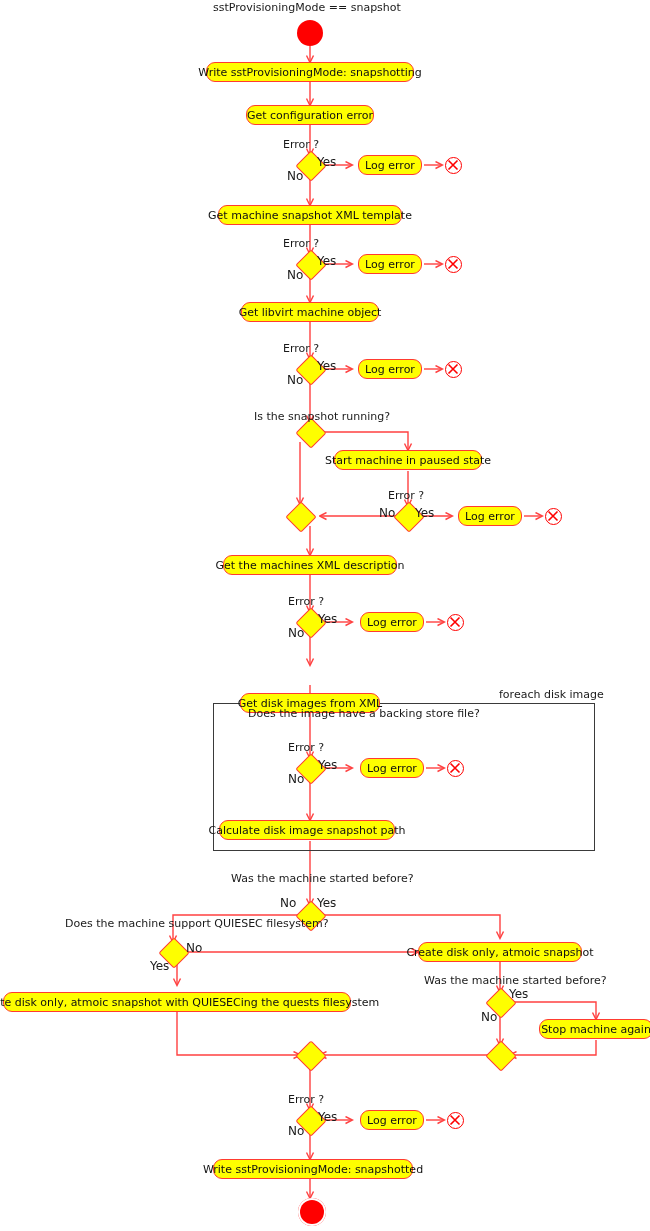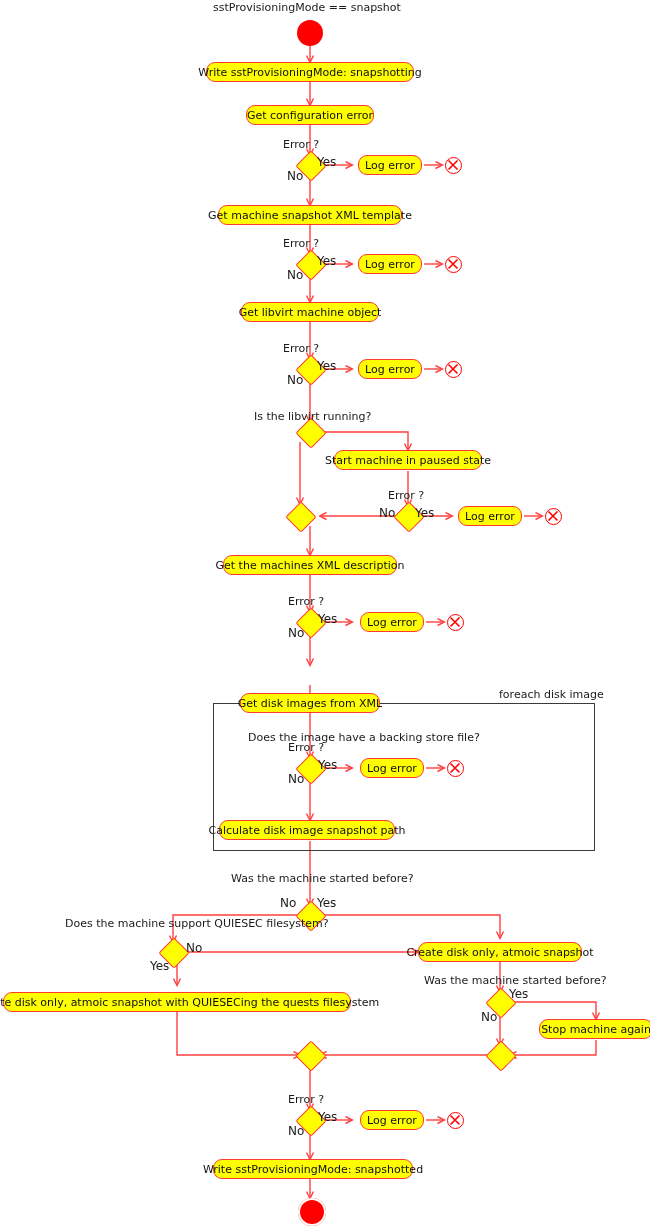--- a/index.html
+++ b/index.html
@@ -191,31 +191,31 @@
   <div class="lbl sm" style="left:287px;top:170px;">No</div>
 
   <div class="lbl" style="left:283px;top:238px;">Error ?</div>
   <div class="lbl sm" style="left:317px;top:255px;">Yes</div>
   <div class="lbl sm" style="left:287px;top:269px;">No</div>
 
   <div class="lbl" style="left:283px;top:343px;">Error ?</div>
   <div class="lbl sm" style="left:317px;top:360px;">Yes</div>
   <div class="lbl sm" style="left:287px;top:374px;">No</div>
 
-  <div class="lbl" style="left:254px;top:411px;">Is the libvirt running?</div>
+  <div class="lbl" style="left:254px;top:411px;">Is the snapshot running?</div>
 
   <div class="lbl" style="left:388px;top:490px;">Error ?</div>
   <div class="lbl sm" style="left:415px;top:507px;">Yes</div>
   <div class="lbl sm" style="left:379px;top:507px;">No</div>
 
   <div class="lbl" style="left:288px;top:596px;">Error ?</div>
   <div class="lbl sm" style="left:318px;top:613px;">Yes</div>
   <div class="lbl sm" style="left:288px;top:627px;">No</div>
 
-  <div class="lbl" style="left:248px;top:708px;margin-top:24px;">Does the image have a backing store file?</div>
+  <div class="lbl" style="left:248px;top:708px;">Does the image have a backing store file?</div>
   <div class="lbl" style="left:288px;top:742px;">Error ?</div>
   <div class="lbl sm" style="left:318px;top:759px;">Yes</div>
   <div class="lbl sm" style="left:288px;top:773px;">No</div>
 
   <div class="lbl" style="left:231px;top:873px;">Was the machine started before?</div>
   <div class="lbl sm" style="left:317px;top:897px;">Yes</div>
   <div class="lbl sm" style="left:280px;top:897px;">No</div>
 
   <div class="lbl" style="left:65px;top:918px;">Does the machine support QUIESEC filesystem?</div>
   <div class="lbl sm" style="left:186px;top:942px;">No</div>

